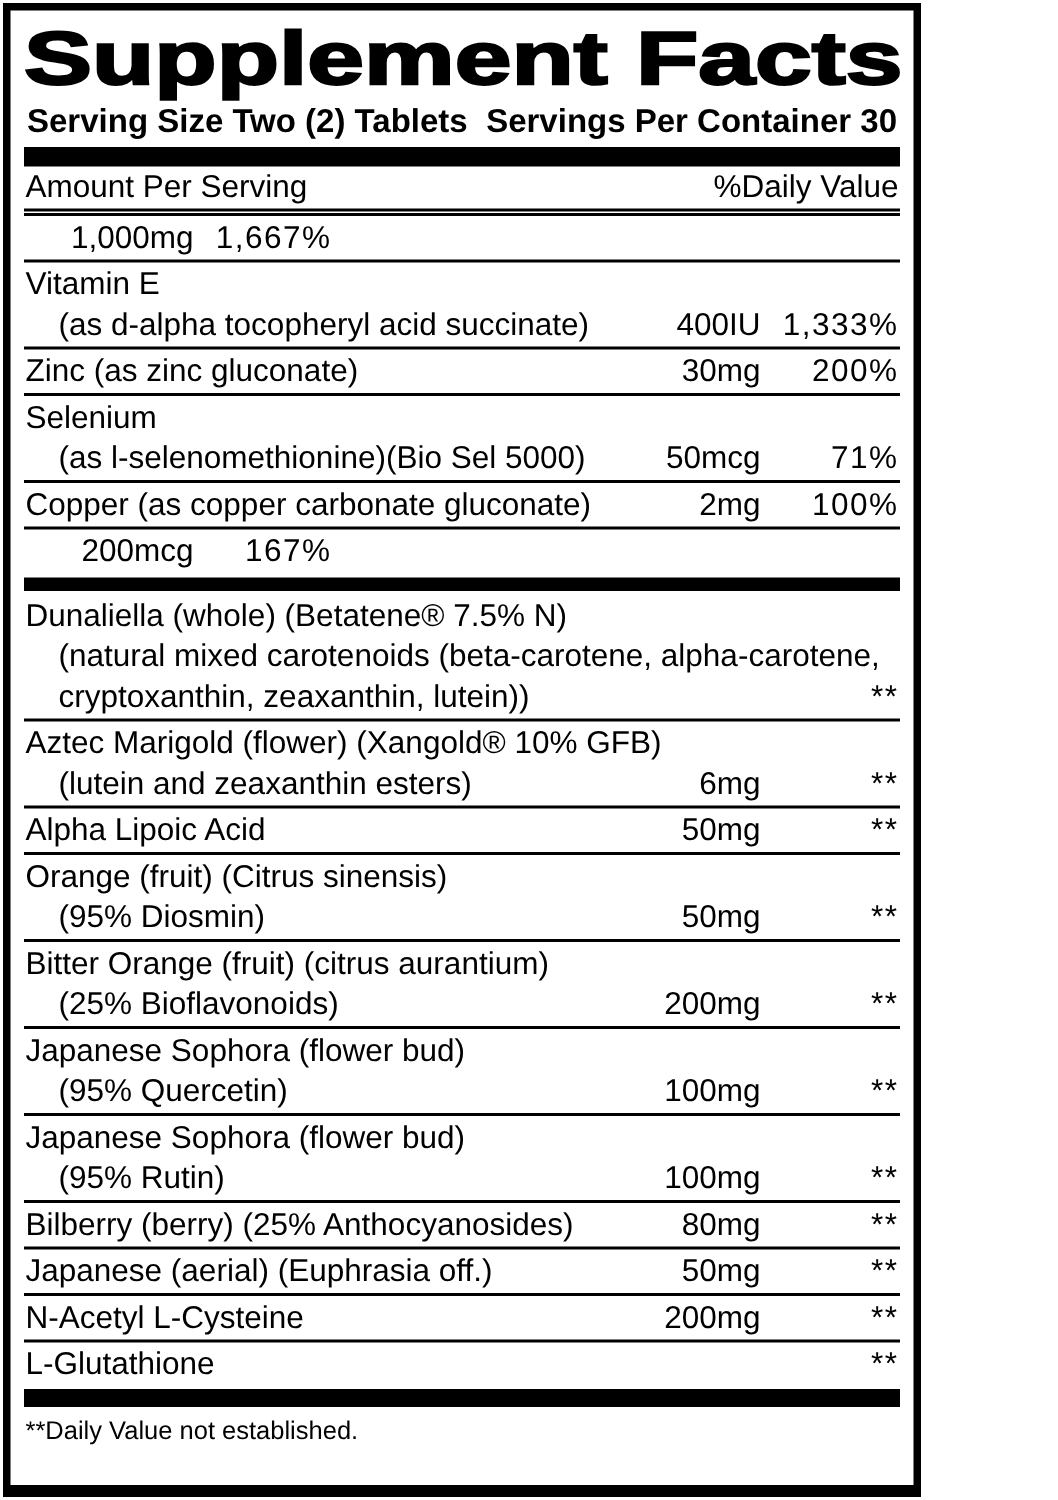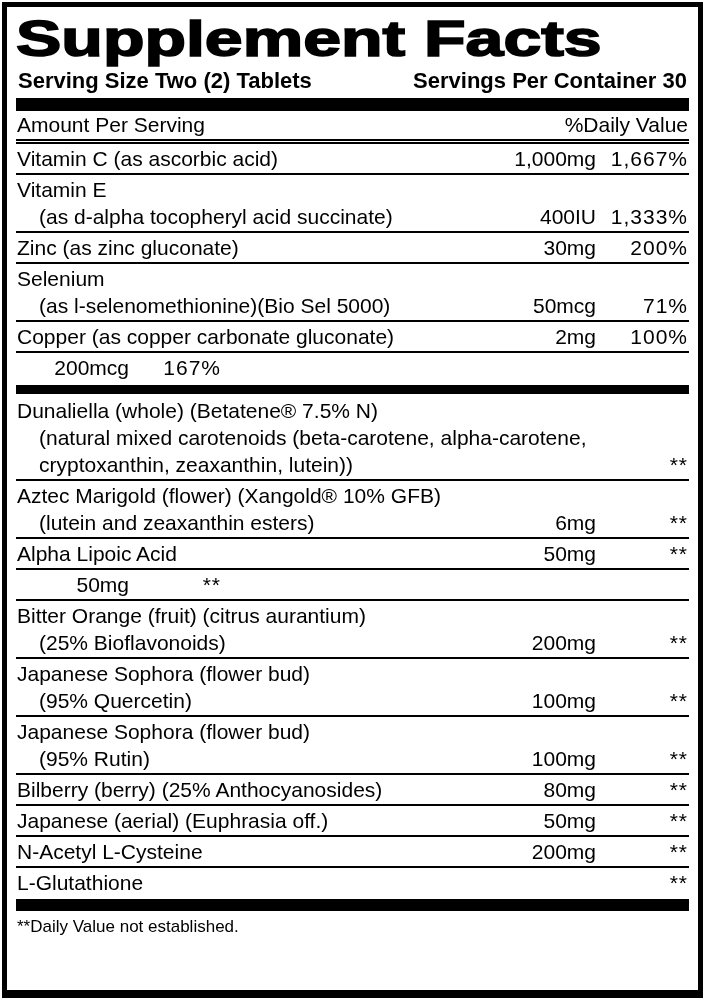--- a/index.html
+++ b/index.html
@@ -11,21 +11,21 @@
   }
   .page {
     width: 705px;
     height: 1000px;
     box-sizing: border-box;
     background: #ffffff;
     padding: 2px;
   }
   .label {
     box-sizing: border-box;
-    width: 701px;
+    width: 612px;
     height: 996px;
     border-left: 5px solid #000;
     border-right: 5px solid #000;
     border-top: 5px solid #000;
     border-bottom: 8px solid #000;
     background: #ffffff;
     padding: 4px 9px 2px 9px;
     overflow: hidden;
   }
   .title {
@@ -108,23 +108,20 @@
 
     <div class="bar bar-thick"></div>
 
     <div class="col-header">
       <span>Amount Per Serving</span>
       <span>%Daily Value</span>
     </div>
 
     <div class="rows" id="section-0">
         <div class="row">
-          <div class="names">
-            <div class="line">Vitamin C (as ascorbic acid)</div>
-          </div>
           <div class="amt">1,000mg</div>
           <div class="dv">1,667%</div>
         </div>
         <div class="row">
           <div class="names">
             <div class="line">Vitamin E</div>
             <div class="line cont">(as d-alpha tocopheryl acid succinate)</div>
           </div>
           <div class="amt">400IU</div>
           <div class="dv">1,333%</div>
@@ -177,20 +174,24 @@
           <div class="dv">**</div>
         </div>
         <div class="row">
           <div class="names">
             <div class="line">Alpha Lipoic Acid</div>
           </div>
           <div class="amt">50mg</div>
           <div class="dv">**</div>
         </div>
         <div class="row">
+          <div class="names">
+            <div class="line">Orange (fruit) (Citrus sinensis)</div>
+            <div class="line cont">(95% Diosmin)</div>
+          </div>
           <div class="amt">50mg</div>
           <div class="dv">**</div>
         </div>
         <div class="row">
           <div class="names">
             <div class="line">Bitter Orange (fruit) (citrus aurantium)</div>
             <div class="line cont">(25% Bioflavonoids)</div>
           </div>
           <div class="amt">200mg</div>
           <div class="dv">**</div>

